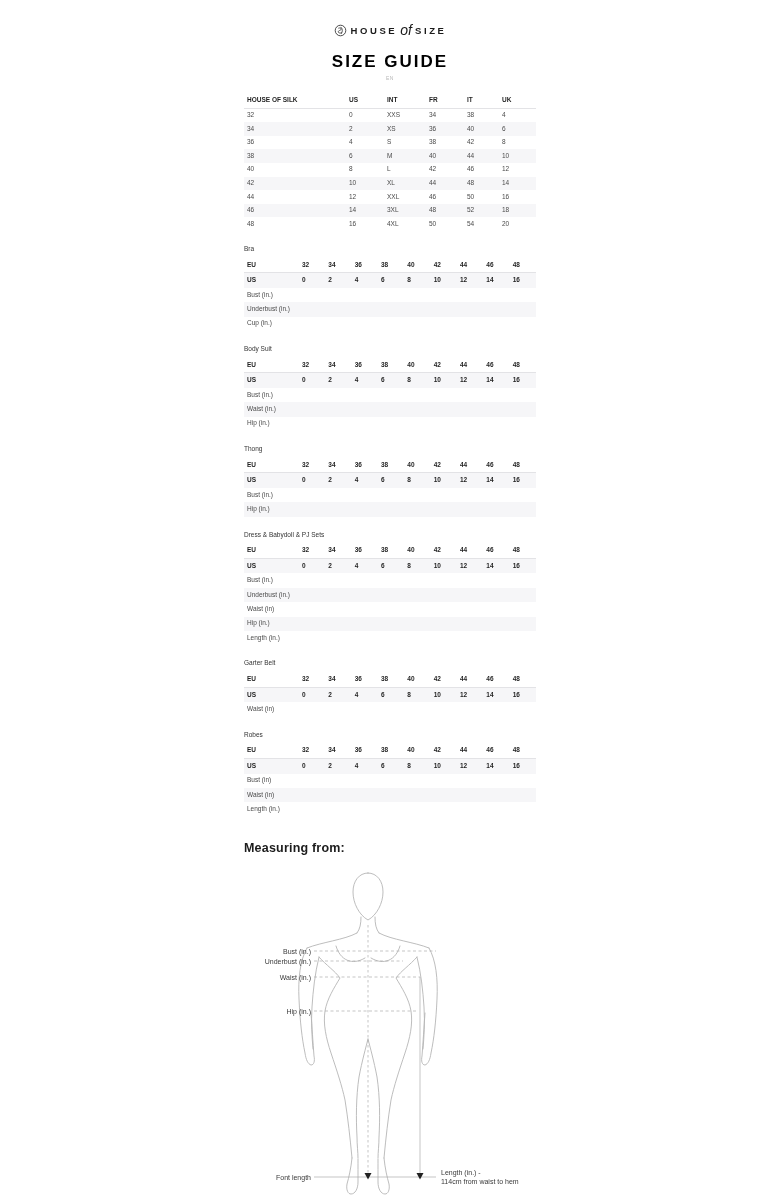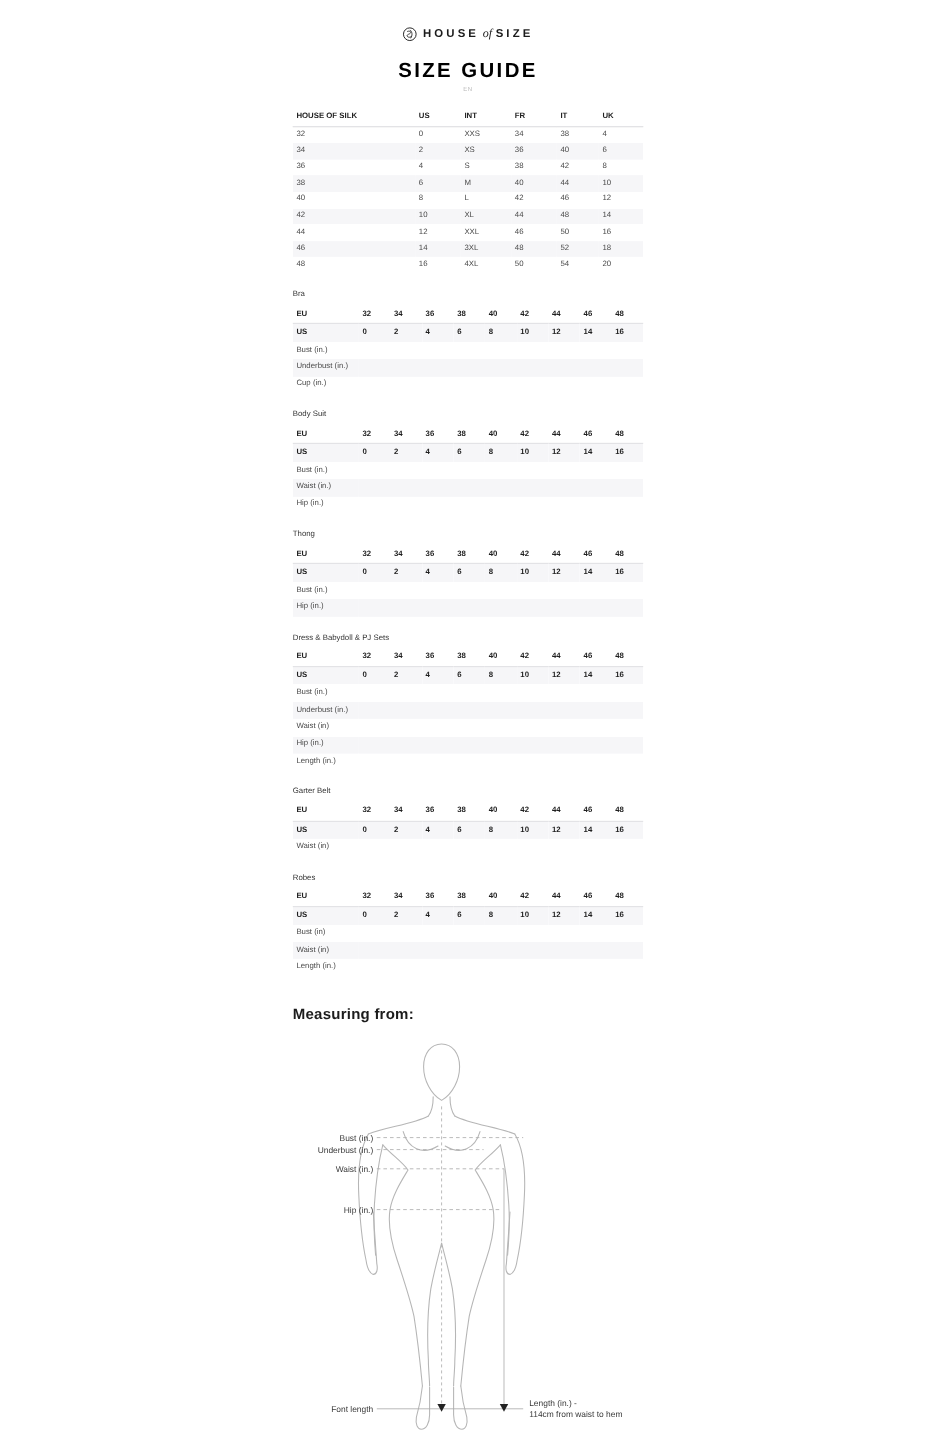--- a/index.html
+++ b/index.html
@@ -4,21 +4,21 @@
 <style>
   * { margin:0; padding:0; box-sizing:border-box; }
   html,body { width:780px; background:#ffffff; }
   body { height:1196px; overflow:hidden; font-family:"Liberation Sans", sans-serif; color:#222; }
   .content { width:292px; margin:0 auto; }
 
   
   .header { padding-top:22px; }
   .logo { display:flex; align-items:center; justify-content:center; gap:4px; }
   .logo-house, .logo-silk { font-size:9.5px; font-weight:600; letter-spacing:2.6px; color:#1b1b1b; }
-  .logo-of { font-family:Liberation Serif, serif; font-style:italic; font-size:10px; color:#1b1b1b; margin:0 -1px; }
+  .logo-of { font-family:Liberation Sans, sans-serif; font-style:italic; font-size:14px; color:#1b1b1b; margin:0 -1px; }
   .mono { display:block; }
 
   .page-title { margin-top:14px; text-align:center; font-size:17px; font-weight:600; letter-spacing:2px; color:#000000; }
   .page-subtitle { margin-top:3px; text-align:center; font-size:5px; color:#b8b8b8; letter-spacing:.5px; }
 
   
   table { border-collapse:collapse; table-layout:fixed; width:100%; font-size:6.5px; line-height:1.05; }
   th { text-align:left; font-weight:700; color:#1f1f1f; }
   td { color:#4a4a4a; }
   th, td { padding:3.4px 0 3.4px 3px; overflow:hidden; white-space:nowrap; }

